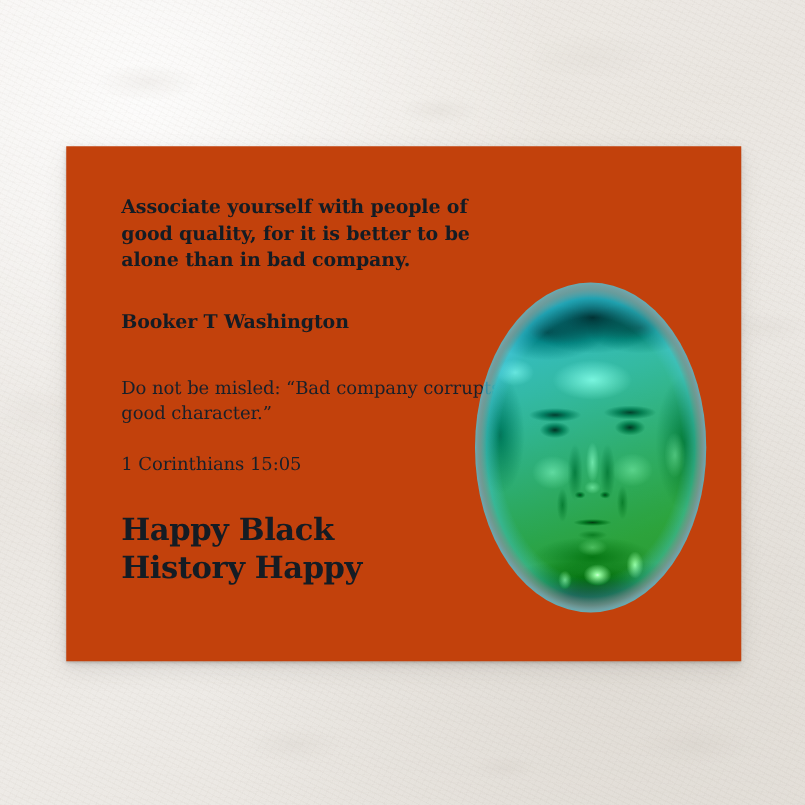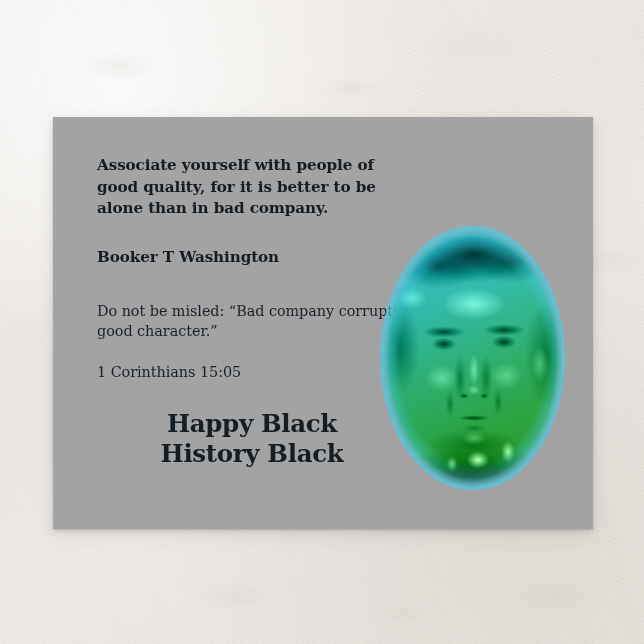--- a/index.html
+++ b/index.html
@@ -54,21 +54,21 @@
       radial-gradient(ellipse 36px 14px at 404px 614px, rgba(198,192,184,0.35), rgba(0,0,0,0) 70%);
   }
 
   
   #postcard {
     position: absolute;
     left: 53px;
     top: 117px;
     width: 540px;
     height: 412px;
-    background: #a3a3a3;
+    background: #c2410c;
     box-shadow:
       0 2px 5px rgba(90,86,80,0.20),
       0 6px 16px rgba(90,86,80,0.13),
       0 1px 1px rgba(120,115,110,0.18);
     overflow: hidden;
   }
 
   
   #text-column {
     position: absolute;
@@ -119,21 +119,21 @@
 
   .headline {
     font-family: "DejaVu Serif", serif;
     font-weight: 700;
     font-size: 24.5px;
     line-height: 30px;
     letter-spacing: -0.35px;
     color: #141c24;
     margin: 27px 0 0 0;
   }
-  .headline .hl-line { display: block; text-align: center; }
+  .headline .hl-line { display: block; }
 
   
   #portrait {
     position: absolute;
     left: 329px;
     top: 111px;
     width: 181px;
     height: 260px;
   }
   #portrait-oval {
@@ -262,21 +262,21 @@
     <p class="quote-main">Associate yourself with people of good quality, for it is better to be alone than in bad company.</p>
 
     <p class="attribution">Booker T Washington</p>
 
     <p class="scripture">Do not be misled: “Bad company corrupts good character.”</p>
 
     <p class="scripture-ref">1 Corinthians 15:05</p>
 
     <h1 class="headline">
       <span class="hl-line">Happy Black</span>
-      <span class="hl-line">History Black</span>
+      <span class="hl-line">History Happy</span>
     </h1>
 
   </div>
 
   <div id="portrait">
     <div id="portrait-oval">
       <div id="portrait-photo">
         <div class="pt-duotone"></div>
         <div class="pt-face"></div>
         <div class="pt-light"></div>

